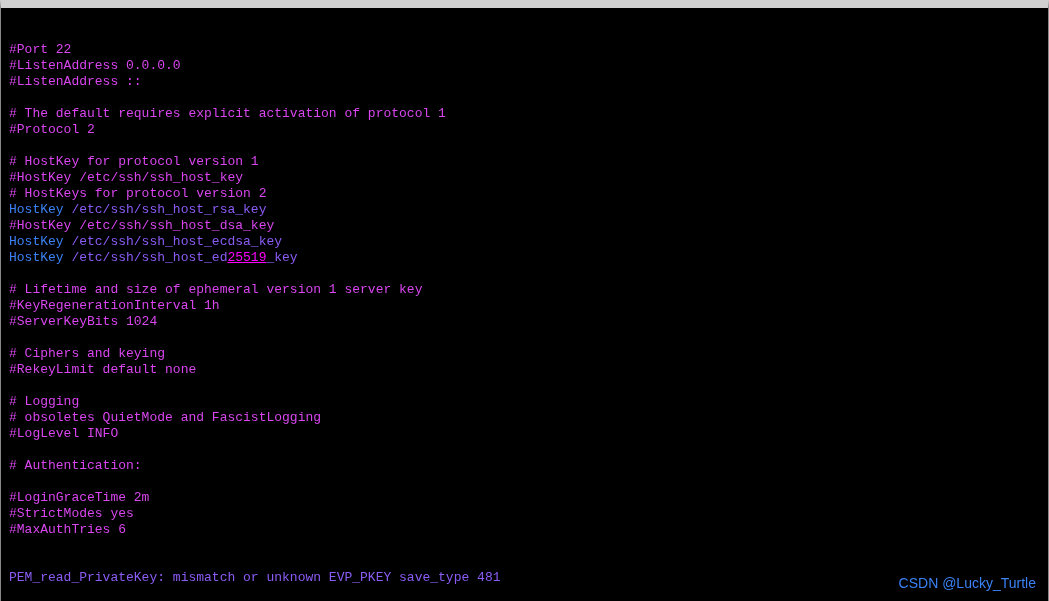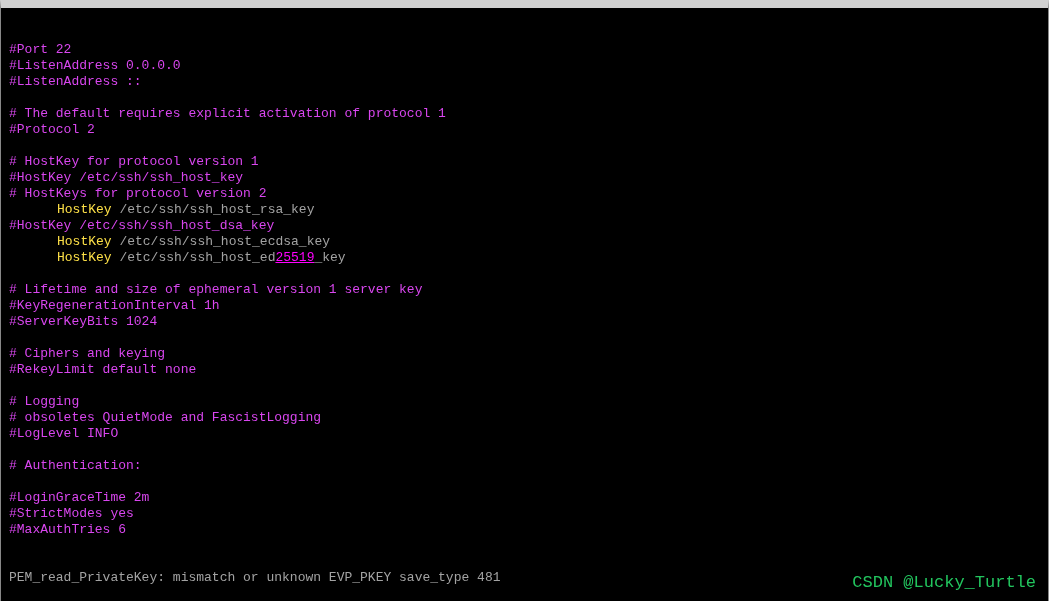--- a/index.html
+++ b/index.html
@@ -22,30 +22,30 @@
     }
     .terminal {
       padding: 2px 8px;
       white-space: pre;
       color: #fff;
     }
     .line {
       display: block;
     }
     .cyan { color: #d946ef; }
-    .yellow { color: #fde047; margin-left: 48px; }
-    .white { color: #a3a3a3; }
+    .yellow { color: #3b82f6; }
+    .white { color: #8b5cf6; }
     .magenta { color: #ff00ff; text-decoration: underline; }
     .watermark {
       position: absolute;
       bottom: 10px;
       right: 12px;
-      color: #22c55e;
-      font-family: Liberation Mono, monospace;
-      font-size: 17px;
+      color: #3b82f6;
+      font-family: Liberation Sans, sans-serif;
+      font-size: 14px;
     }
   </style>
 </head>
 <body>
 
 <div class="terminal">
   <div id="config-lines"><span class="line"><span class="cyan">#Port 22</span></span><span class="line"><span class="cyan">#ListenAddress 0.0.0.0</span></span><span class="line"><span class="cyan">#ListenAddress ::</span></span><span class="line">&nbsp;</span><span class="line"><span class="cyan"># The default requires explicit activation of protocol 1</span></span><span class="line"><span class="cyan">#Protocol 2</span></span><span class="line">&nbsp;</span><span class="line"><span class="cyan"># HostKey for protocol version 1</span></span><span class="line"><span class="cyan">#HostKey /etc/ssh/ssh_host_key</span></span><span class="line"><span class="cyan"># HostKeys for protocol version 2</span></span><span class="line"><span class="yellow">HostKey</span><span class="white"> /etc/ssh/ssh_host_rsa_key</span></span><span class="line"><span class="cyan">#HostKey /etc/ssh/ssh_host_dsa_key</span></span><span class="line"><span class="yellow">HostKey</span><span class="white"> /etc/ssh/ssh_host_ecdsa_key</span></span><span class="line"><span class="yellow">HostKey</span><span class="white"> /etc/ssh/ssh_host_ed</span><span class="magenta">25519</span><span class="white">_key</span></span><span class="line">&nbsp;</span><span class="line"><span class="cyan"># Lifetime and size of ephemeral version 1 server key</span></span><span class="line"><span class="cyan">#KeyRegenerationInterval 1h</span></span><span class="line"><span class="cyan">#ServerKeyBits 1024</span></span><span class="line">&nbsp;</span><span class="line"><span class="cyan"># Ciphers and keying</span></span><span class="line"><span class="cyan">#RekeyLimit default none</span></span><span class="line">&nbsp;</span><span class="line"><span class="cyan"># Logging</span></span><span class="line"><span class="cyan"># obsoletes QuietMode and FascistLogging</span></span><span class="line"><span class="cyan">#LogLevel INFO</span></span><span class="line">&nbsp;</span><span class="line"><span class="cyan"># Authentication:</span></span><span class="line">&nbsp;</span><span class="line"><span class="cyan">#LoginGraceTime 2m</span></span><span class="line"><span class="cyan">#StrictModes yes</span></span><span class="line"><span class="cyan">#MaxAuthTries 6</span></span></div>
   <div id="output-lines"><span class="line white">PEM_read_PrivateKey: mismatch or unknown EVP_PKEY save_type 481</span></div>
   
 </div>

